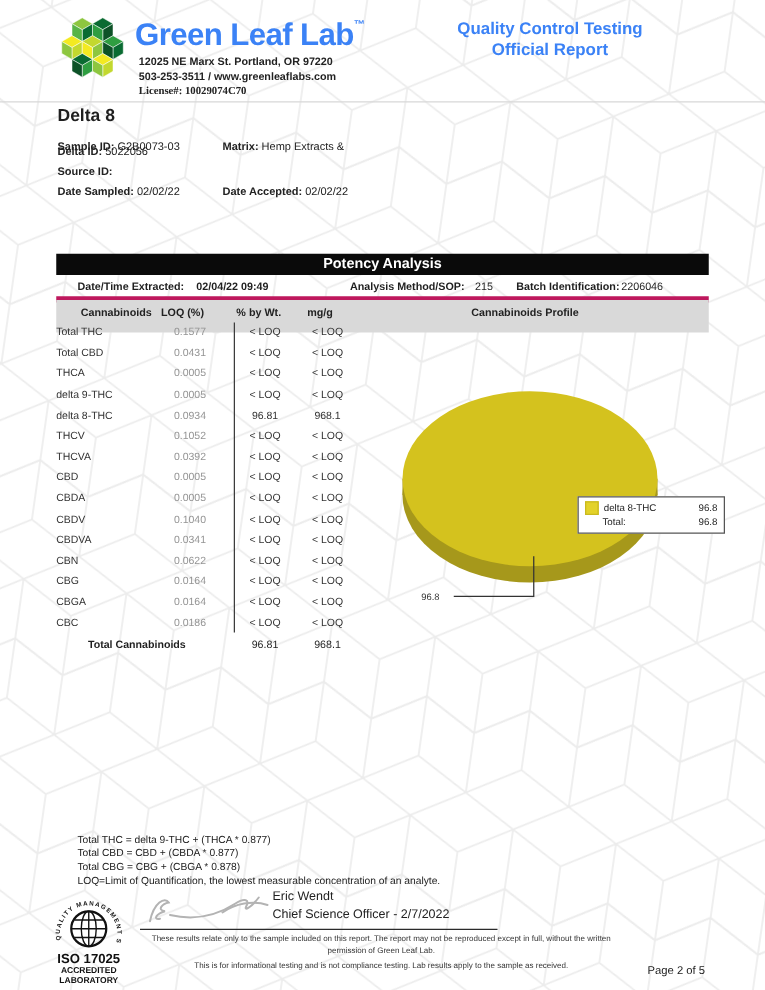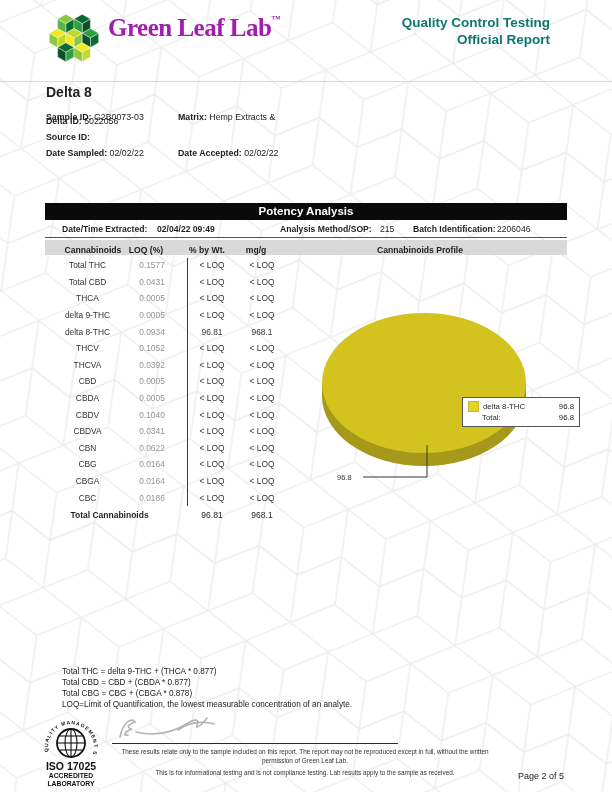--- a/index.html
+++ b/index.html
@@ -1,41 +1,41 @@
 <!DOCTYPE html>
 <html><head>
 <meta charset="utf-8">
 <style>
   html,body{margin:0;padding:0;background:#f2f2f2;font-family:"Liberation Sans",sans-serif;}
   .page{position:relative;width:612px;height:792px;margin:0 auto;background:#ffffff;overflow:hidden;color:#1f1f1f;}
   .abs{position:absolute;}
   .wm{position:absolute;inset:0;z-index:0;}
   .z{z-index:1;}
   
-  .brand-name{left:108px;top:14px;font-size:25px;font-weight:bold;color:#a21caf;letter-spacing:-0.5px;font-family:Liberation Serif, serif;}
+  .brand-name{left:108px;top:14px;font-size:25px;font-weight:bold;color:#3b82f6;letter-spacing:-0.5px;}
   .brand-tm{font-size:9px;vertical-align:14px;}
   .addr{left:111px;top:44px;font-size:8.6px;font-weight:bold;line-height:11.5px;color:#222;}
   .addr .serif{font-family:"Liberation Serif",serif;}
-  .report-title{left:330px;top:14px;width:220px;text-align:right;font-size:13.5px;font-weight:bold;line-height:17px;color:#0f766e;}
+  .report-title{left:330px;top:14px;width:220px;text-align:center;font-size:13.5px;font-weight:bold;line-height:17px;color:#3b82f6;}
   .hr-top{left:0;top:81px;width:612px;height:1px;background:#d7d7d7;}
   
   .sample-name{left:46px;top:84px;font-size:14px;font-weight:bold;}
   .srow{left:46px;font-size:8.8px;color:#222;}
   .srow b{font-weight:bold;}
   .scol2{position:absolute;left:132px;top:0;white-space:nowrap;}
   
   .black-bar{left:45px;top:203px;width:522px;height:17px;background:#0a0a0a;color:#fff;text-align:center;font-size:11.5px;font-weight:bold;line-height:17px;}
-  .meta-row{left:45px;top:221px;width:522px;height:16px;border-bottom:1px solid #be185d;font-size:8.6px;}
+  .meta-row{left:45px;top:221px;width:522px;height:16px;border-bottom:5px solid #be185d;font-size:8.6px;}
   .meta-row span{position:absolute;top:3px;white-space:nowrap;}
-  .gray-bar{left:45px;top:240px;width:522px;height:15px;background:#d9d9d9;}
+  .gray-bar{left:45px;top:240px;width:522px;height:26px;background:#d9d9d9;}
   .gray-bar span{position:absolute;top:4.5px;transform:translateX(-50%);font-size:8.6px;font-weight:bold;color:#222;white-space:nowrap;}
   
   .tbody{left:45px;top:257px;width:250px;}
   .trow{display:grid;grid-template-columns:85px 44px 13px 50px 50px;height:16.6px;align-items:center;font-size:8.4px;}
-  .trow .c0{text-align:center;color:#333;}
+  .trow .c0{text-align:left;color:#333;}
   .trow .c1{text-align:center;color:#949494;}
   .trow .c2,.trow .c3{text-align:center;color:#333;}
   .total-row{left:45px;top:506px;width:250px;display:grid;grid-template-columns:129px 13px 50px 50px;height:17px;align-items:center;font-size:8.5px;}
   .total-row .tname{text-align:center;font-weight:bold;}
   .total-row .tval{text-align:center;}
   .vdiv{left:187px;top:258px;width:1px;height:248px;background:#3c3c3c;}
   
   .chart-svg{left:312px;top:303px;}
   .legend{left:462px;top:397px;width:118px;background:#fff;border:1px solid #555;font-size:7.8px;padding:3px 5px 3px 5px;box-sizing:border-box;z-index:2;}
   .lrow{display:flex;align-items:center;height:11px;}
@@ -99,20 +99,25 @@
       <path d="M21.8,44.25 L13.6,39.5 L13.6,49 L21.8,53.75 Z" fill="#0d5227"></path>
 
       <path d="M38.2,34.75 L46.4,39.5 L38.2,44.25 L30,39.5 Z" fill="#f3ea21"></path>
       <path d="M38.2,44.25 L46.4,39.5 L46.4,49 L38.2,53.75 Z" fill="#c3d82e"></path>
       <path d="M38.2,44.25 L30,39.5 L30,49 L38.2,53.75 Z" fill="#8dc63f"></path>
     </g>
   </svg>
 
   <div class="abs z brand-name"><span>Green Leaf Lab</span><span class="brand-tm">™</span></div>
 
+  <div class="abs z addr">
+    <div>12025 NE Marx St. Portland, OR 97220</div>
+    <div>503-253-3511 / www.greenleaflabs.com</div>
+    <div class="serif">License#: 10029074C70</div>
+  </div>
 
   <div class="abs z report-title">
     <div>Quality Control Testing</div>
     <div>Official Report</div>
   </div>
 
   <div class="abs z hr-top"></div>
 
   <div class="abs z sample-name">Delta 8</div>
 
@@ -327,20 +332,24 @@
   <svg class="abs z" style="left:112px;top:710px;" width="110" height="34" viewBox="0 0 110 34">
     <g fill="none" stroke="#b3b3b3" stroke-width="1.6" stroke-linecap="round">
       <path d="M8,27 C11,12 20,7 23,12 C18,13 13,18 20,19 C13,21 10,26 16,25"></path>
       <path d="M24,22 C45,27 62,22 76,13 C84,8 88,10 85,15 C83,19 88,17 95,8"></path>
       <path d="M66,20 C76,13 90,10 102,14"></path>
     </g>
   </svg>
 
   <div class="abs z sig-line"></div>
 
+  <div class="abs z signer">
+    <div>Eric Wendt</div>
+    <div>Chief Science Officer - 2/7/2022</div>
+  </div>
 
   <div class="abs z disclaimer">
     <div>These results relate only to the sample included on this report. The report may not be reproduced except in full, without the written permission of Green Leaf Lab.</div>
     <div class="d2">This is for informational testing and is not compliance testing. Lab results apply to the sample as received.</div>
   </div>
 
   <div class="abs z page-num">Page 2 of 5</div>
 
 </div>
 

